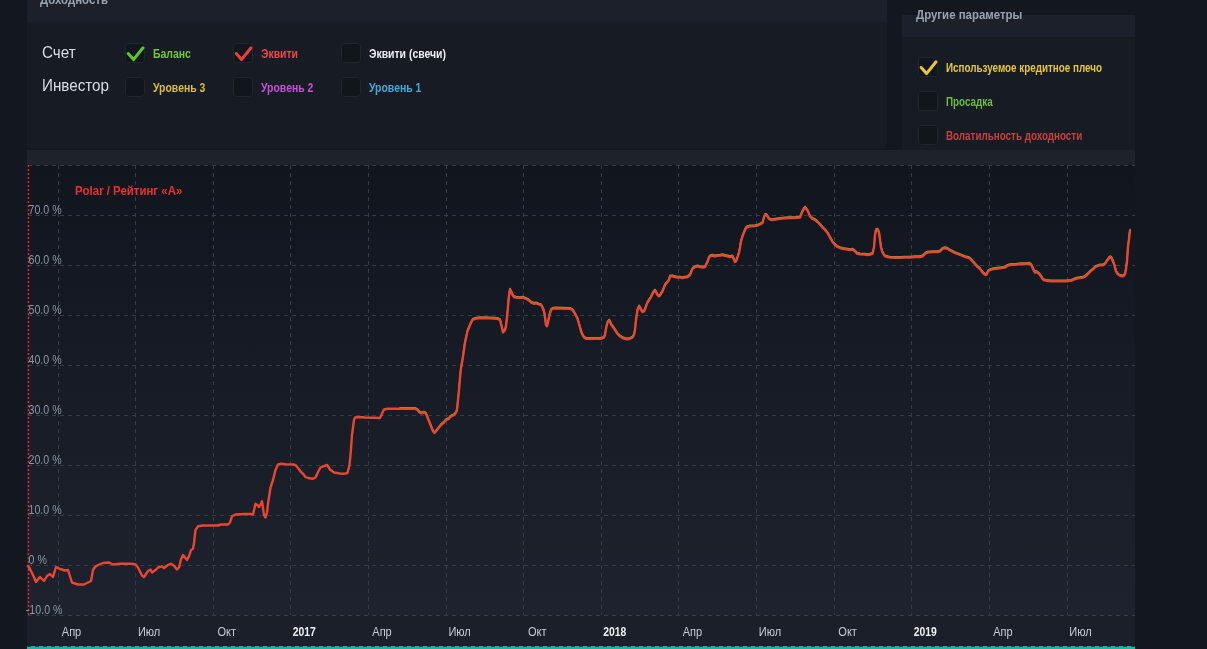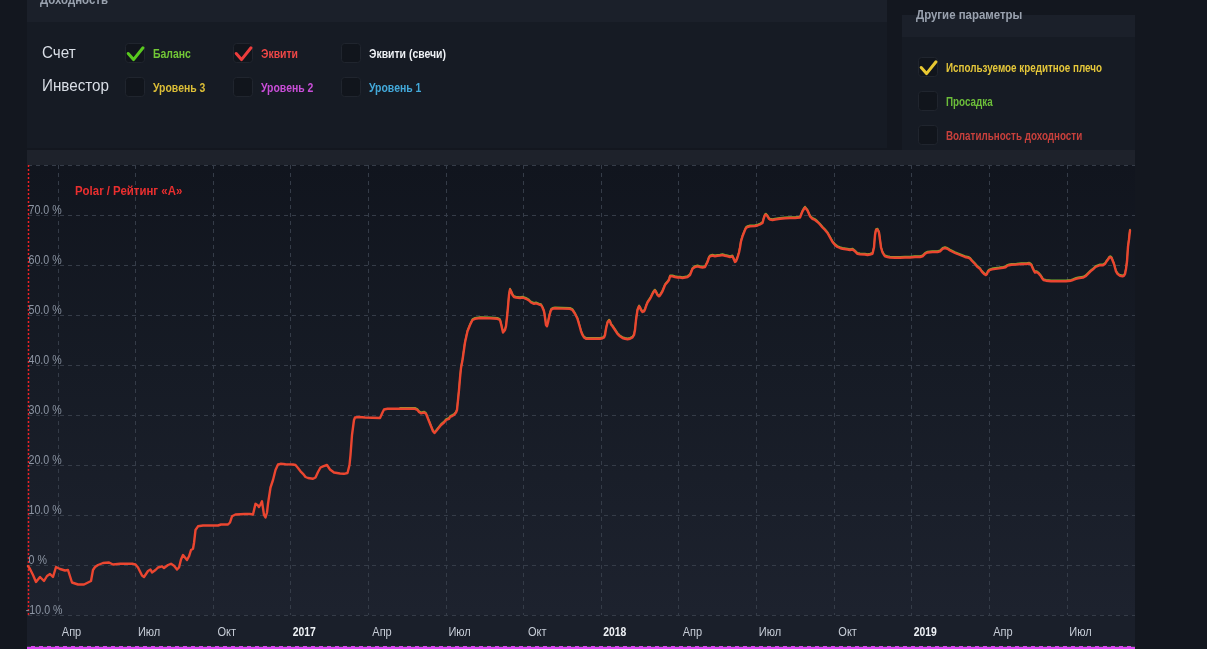--- a/index.html
+++ b/index.html
@@ -5,21 +5,21 @@
   font-family:"Liberation Sans", sans-serif; }
 .panel { position:absolute; background:#161b24; }
 .phead { position:absolute; left:0; top:0; right:0; height:22px; background:#1b202a; }
 .ptitle { position:absolute; top:-8px; font-size:13px; font-weight:bold; color:#9aa2af;
   transform:scaleX(0.88); transform-origin:left top; white-space:nowrap; }
 .rowlbl { position:absolute; font-size:16px; color:#d9dee6; transform:scaleX(0.95); transform-origin:left top; }
 .box { position:absolute; width:20px; height:20px; background:#11151c; border:1px solid #20252e; border-radius:3.5px; }
 .ck { position:absolute; }
 .lbl { position:absolute; font-size:12px; font-weight:bold; white-space:nowrap;
   transform:scaleX(0.87); transform-origin:left top; }
-#chart { position:absolute; left:27px; top:150px; width:1108px; height:499px; background:#d946ef; }
+#chart { position:absolute; left:27px; top:150px; width:1108px; height:499px; background:#14b8a6; }
 #chead { position:absolute; left:0; top:0; width:1108px; height:15px; background:#1e222b; }
 #plot { position:absolute; left:0; top:15px; width:1108px; height:450px;
   background:linear-gradient(180deg, #11151e 0%, #161b25 45%, #1d222e 100%); }
 #xband { position:absolute; left:0; top:465px; width:1108px; height:31px; background:#1a1f2a; }
 svg.main { position:absolute; left:0; top:0; overflow:visible; }
 .g { stroke:#353c48; stroke-width:1; stroke-dasharray:4 4; }
 .yl { fill:#8d96a4; font-size:13px; }
 .xl { fill:#c6ccd6; font-size:13px; text-anchor:middle; }
 .xy { fill:#eef1f5; font-size:13px; font-weight:bold; text-anchor:middle; }
 .slbl { fill:#ea2f2f; font-size:13px; font-weight:bold; }

